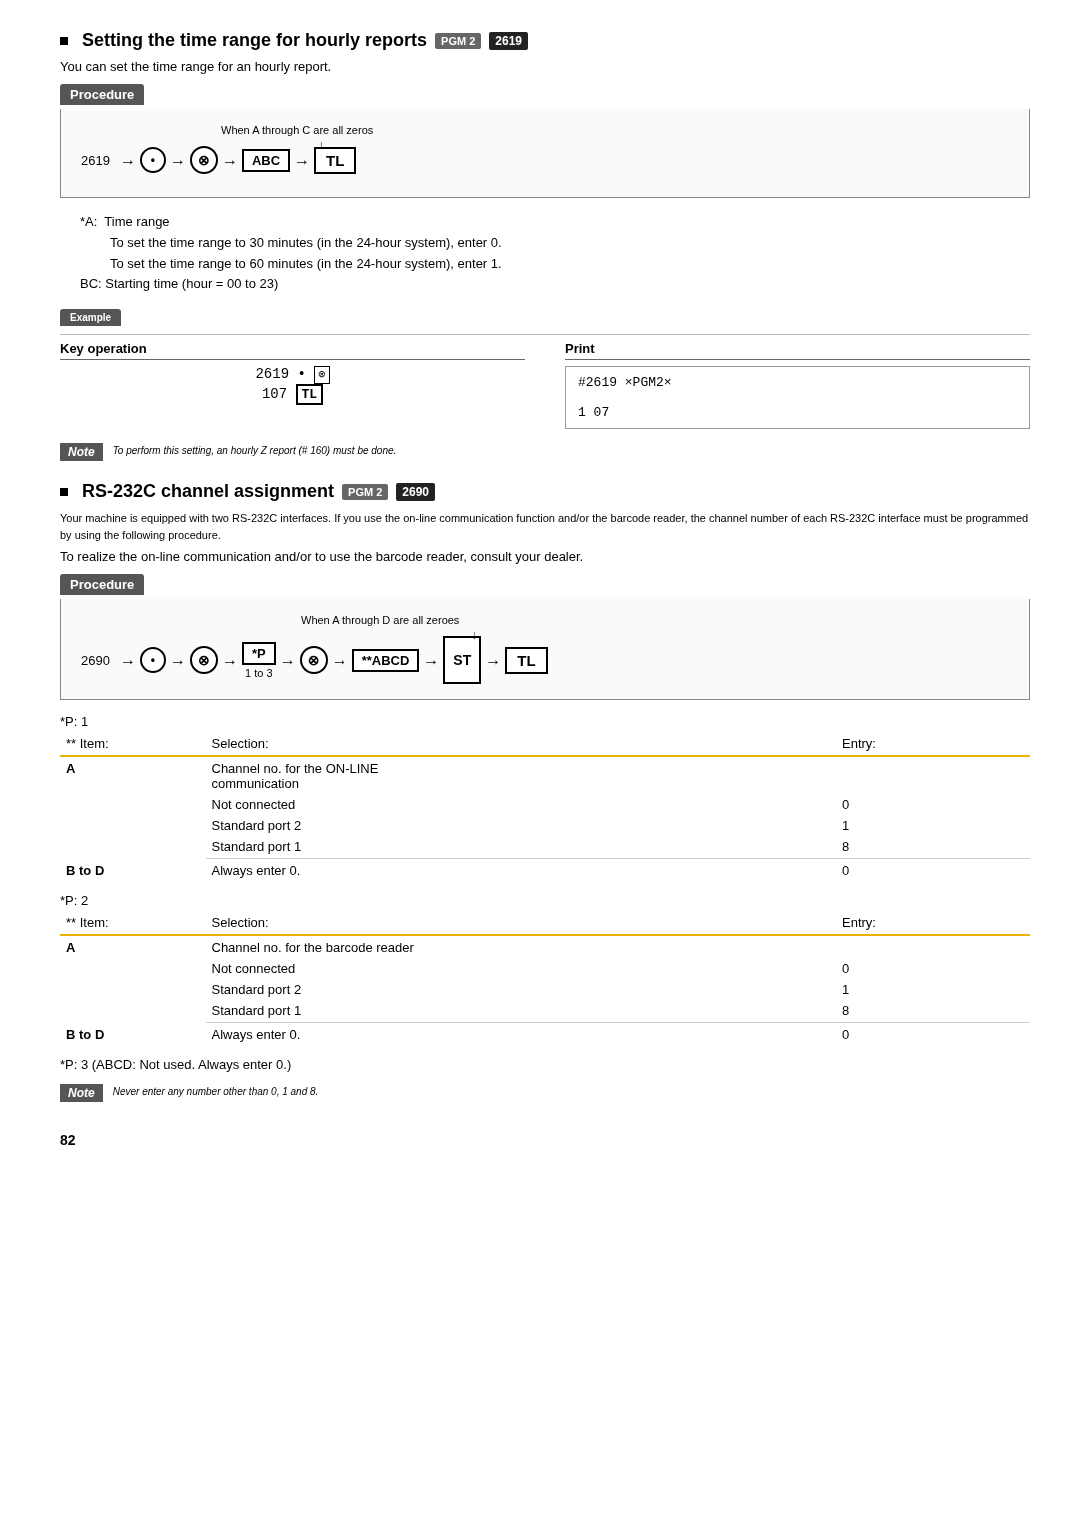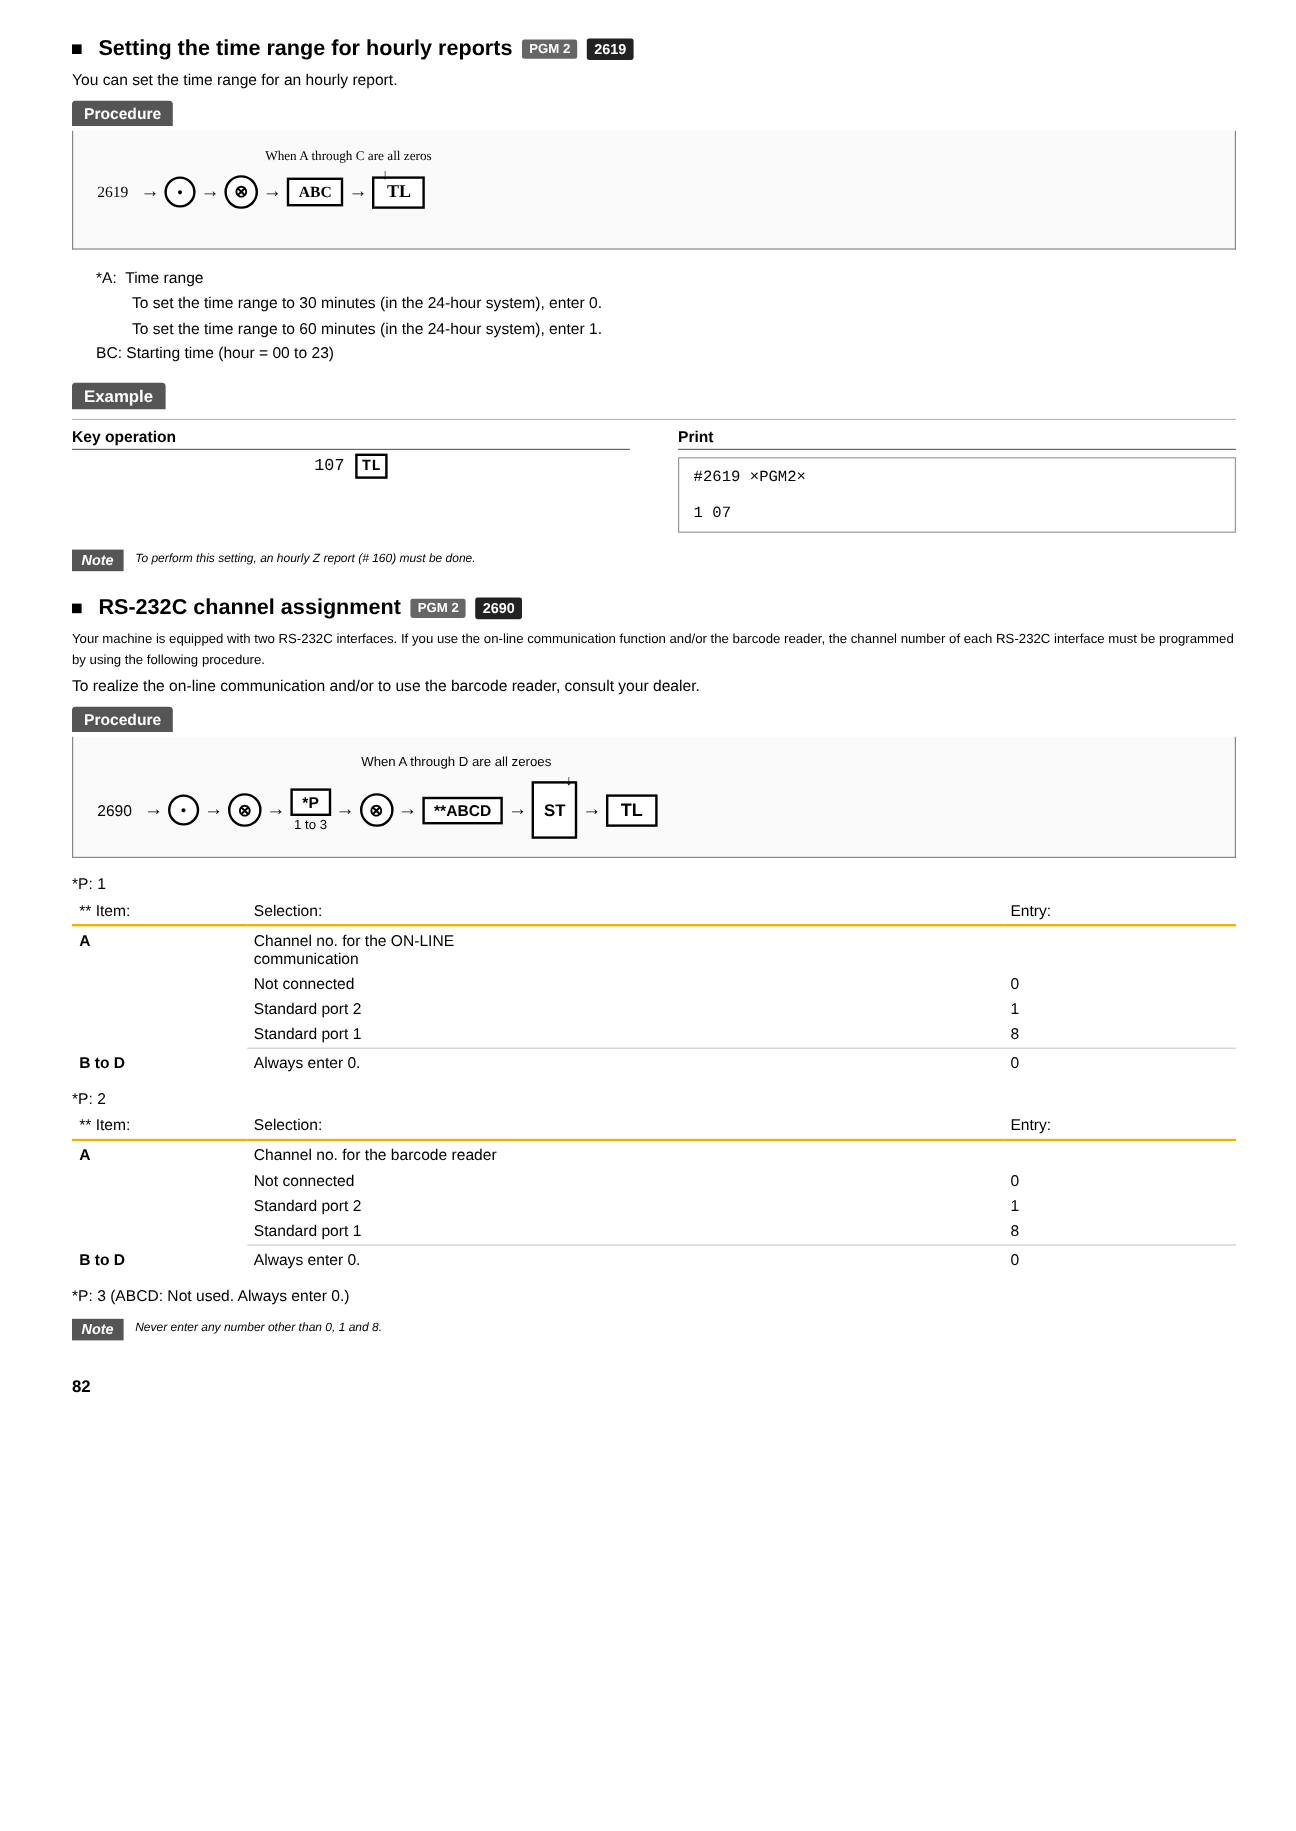--- a/index.html
+++ b/index.html
@@ -105,21 +105,21 @@
     .notes-section {
       margin: 8px 0 0 20px;
       font-size: 13px;
       line-height: 1.6;
     }
     .example-label {
       display: inline-block;
       background: #555;
       color: #fff;
       font-weight: bold;
-      font-size: 14px;
+      font-size: 10px;
       padding: 3px 10px;
       border-radius: 3px 3px 0 0;
     }
     .example-cols {
       display: flex;
       gap: 30px;
       margin-top: 0;
     }
     .example-key-op {
       flex: 1;
@@ -223,21 +223,21 @@
   <span class="badge badge-dark" style="font-size:12px; background:#222;">2619</span>
 </h2>
 
 <p class="section-intro">You can set the time range for an hourly report.</p>
 
 <div style="margin-bottom:4px;">
   <span class="procedure-label">Procedure</span>
 </div>
 <div class="procedure-box">
 
-  <div style="position:relative; padding-top:22px; margin-bottom:18px;font-family:Liberation Serif, serif;">
+  <div style="position:relative; padding-top:22px; margin-bottom:8px;">
     <div style="position:absolute; top:0; left:140px; font-size:11px; white-space:nowrap;">
       When A through C are all zeros
     </div>
 
     <div style="position:absolute; top:14px; left:237px; font-size:12px;">↓</div>
 
     <div class="flow-row">
 
       <span class="flow-num">2619</span>
 
@@ -268,20 +268,23 @@
 </div>
 
 <div style="margin: 14px 0 8px 0;">
   <span class="example-label">Example</span>
 </div>
 <div>
   <hr class="thin">
   <div class="example-cols" style="display:flex; gap:40px; margin-top:6px;">
     <div class="example-key-op">
       <div class="col-header">Key operation</div>
+      <div style="font-family:'Courier New',monospace; font-size:14px; margin-top:6px; text-align:center;">
+        2619 <span style="font-size:14px;">•</span> <span style="border:1px solid #000; padding:1px 3px; font-size:12px;">⊗</span>
+      </div>
       <div style="font-family:'Courier New',monospace; font-size:14px; text-align:center; margin-top:4px;">
         107 <span style="border:2px solid #000; padding:1px 4px; font-size:13px; font-weight:bold;">TL</span>
       </div>
     </div>
     <div class="example-print">
       <div class="col-header">Print</div>
       <div class="print-box">
         <div>#2619 ×PGM2×</div>
         <div>&nbsp;</div>
         <div>1 07</div>

